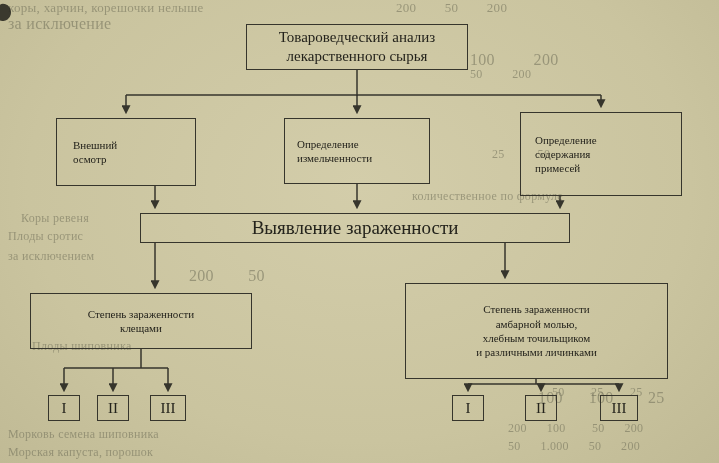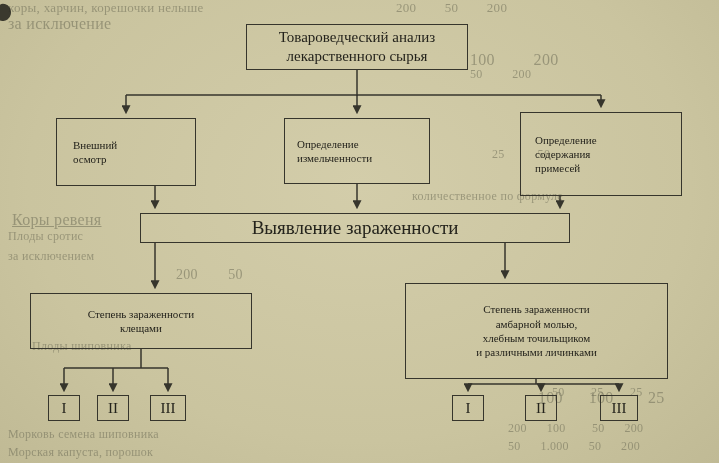--- a/index.html
+++ b/index.html
@@ -42,24 +42,24 @@
 <div class="page">
 
   <div class="bleed">
       <span class="frag" style="left: 8px; top: 1px; font-size: 13px;">коры, харчин, корешочки нелыше</span>
       <span class="frag" style="left: 8px; top: 16px; font-size: 16px;">за исключение</span>
       <span class="frag" style="left: 396px; top: 1px; font-size: 13px;">200        50        200</span>
       <span class="frag" style="left: 470px; top: 52px; font-size: 16px;">100         200</span>
       <span class="frag" style="left: 470px; top: 68px; font-size: 12px;">50         200</span>
       <span class="frag" style="left: 492px; top: 148px; font-size: 12px;">25          50</span>
       <span class="frag" style="left: 412px; top: 190px; font-size: 12px;">количественное по формуле</span>
-      <span class="frag" style="left: 12px; top: 212px; font-size: 16px; text-decoration: underline;">Коры ревеня</span>
+      <span class="frag" style="left: 21px; top: 212px; font-size: 12px;">Коры ревеня</span>
       <span class="frag" style="left: 8px; top: 230px; font-size: 12px;">Плоды сротис</span>
       <span class="frag" style="left: 8px; top: 250px; font-size: 12px;">за исключением</span>
-      <span class="frag" style="left: 176px; top: 268px; font-size: 14px;">200        50</span>
+      <span class="frag" style="left: 189px; top: 268px; font-size: 16px;">200        50</span>
       <span class="frag" style="left: 8px; top: 340px; font-size: 12px; margin-left: 24px;">Плоды шиповника</span>
       <span class="frag" style="left: 8px; top: 446px; font-size: 12px;">Морская капуста, порошок</span>
       <span class="frag" style="left: 8px; top: 428px; font-size: 12px;">Морковь семена шиповника</span>
       <span class="frag" style="left: 552px; top: 386px; font-size: 12px;">50        25        25</span>
       <span class="frag" style="left: 538px; top: 390px; font-size: 16px;">100      100        25</span>
       <span class="frag" style="left: 508px; top: 422px; font-size: 12px;">200      100        50      200</span>
       <span class="frag" style="left: 508px; top: 440px; font-size: 12px;">50      1.000      50      200</span>
     </div>
 
   <div class="blob"></div>

